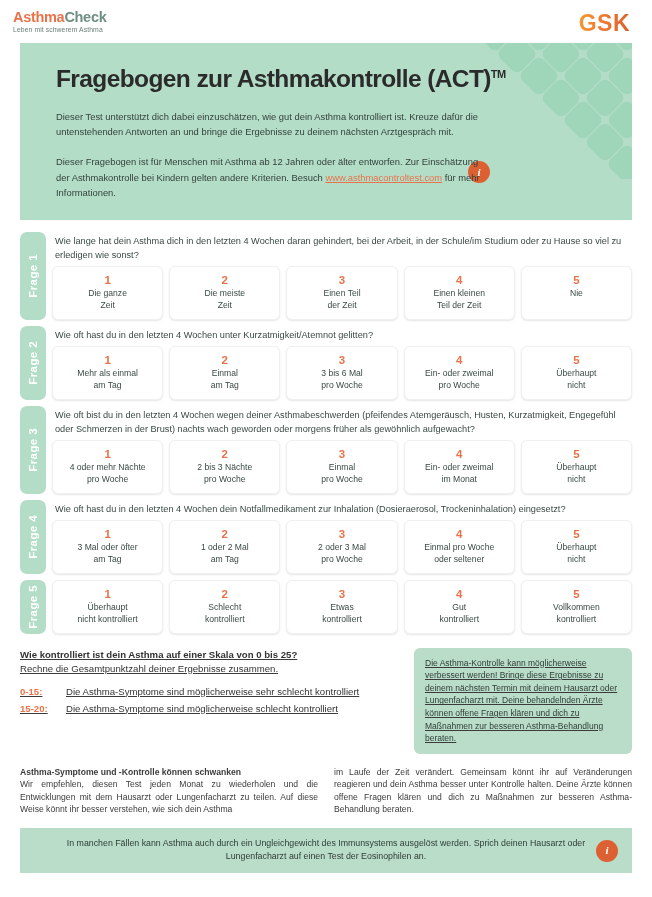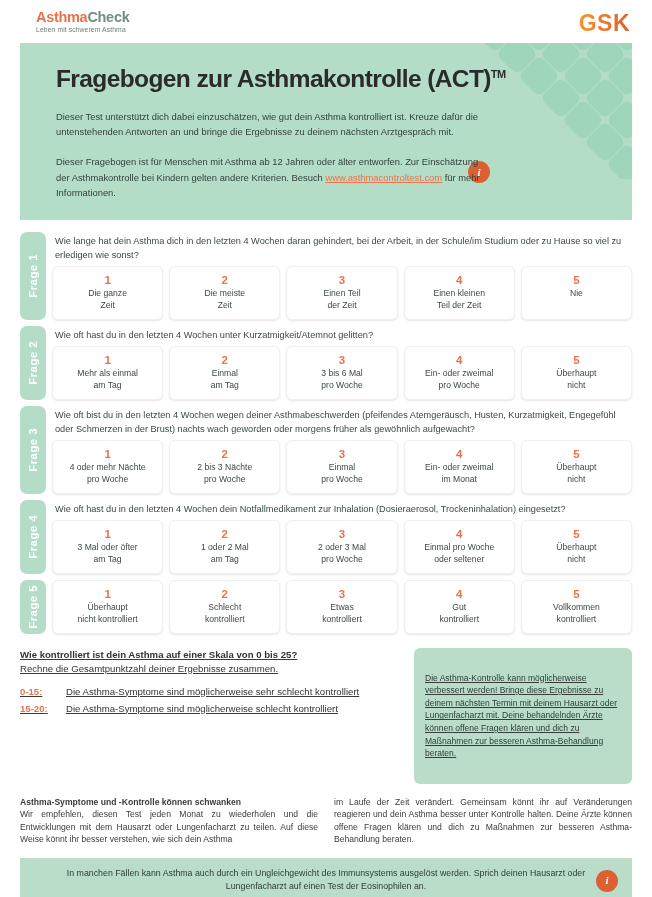--- a/index.html
+++ b/index.html
@@ -7,21 +7,21 @@
     width: 652px; height: 897px;
     background: #ffffff;
     font-family: "Liberation Sans", sans-serif;
     color: #3b3b3b;
     overflow: hidden;
   }
   .page { position: relative; width: 652px; height: 897px; background: #fff; }
 
   
   .topbar {
-    height: 43px; padding: 8px 18px 0 36px;
+    height: 43px; padding: 8px 18px 0 13px;
     display: flex; align-items: flex-start; justify-content: space-between;
     background: #ffffff;
   }
   .brand { line-height: 1; padding-top: 2px; }
   .brand-name { font-size: 14.5px; font-weight: 700; letter-spacing: -0.3px; }
   .brand-asthma { color: #e8734a; }
   .brand-check { color: #6e8f81; }
   .brand-tag { font-size: 6.8px; color: #6b7f76; margin-top: 2px; letter-spacing: 0.1px; }
   .gsk {
     font-size: 23px; font-weight: 700; letter-spacing: 0.5px;
@@ -77,21 +77,21 @@
   
   .score-row { margin: 14px 20px 0 20px; display: flex; gap: 10px; align-items: flex-start; text-decoration: underline; }
   .score-left { flex: 1 1 auto; width: 388px; }
   .score-h { font-size: 9.6px; font-weight: 700; color: #333; line-height: 14px; }
   .score-sub { font-size: 9.6px; color: #333; line-height: 14px; margin-bottom: 7px; }
   .score-line { display: flex; font-size: 9.6px; line-height: 17px; }
   .score-range { color: #e8734a; font-weight: 700; width: 46px; flex: 0 0 46px; }
   .score-desc { color: #333; }
   .score-box {
     width: 218px; flex: 0 0 218px; background: #b9ddc9; border-radius: 6px;
-    padding: 24px 11px; font-size: 8.5px; line-height: 12.6px; color: #2f3d37;
+    padding: 9px 11px; font-size: 8.5px; line-height: 12.6px; color: #2f3d37;
   }
 
   
   .bottom-cols { margin: 12px 20px 0 20px; display: flex; gap: 16px; }
   .bcol { flex: 1; font-size: 8.6px; line-height: 12.6px; color: #3b3b3b; text-align: justify; }
   .bcol b { font-weight: 700; }
 
   
   .footer-banner {
     position: relative; margin: 12px 20px 0 20px; background: #b9ddc9;

